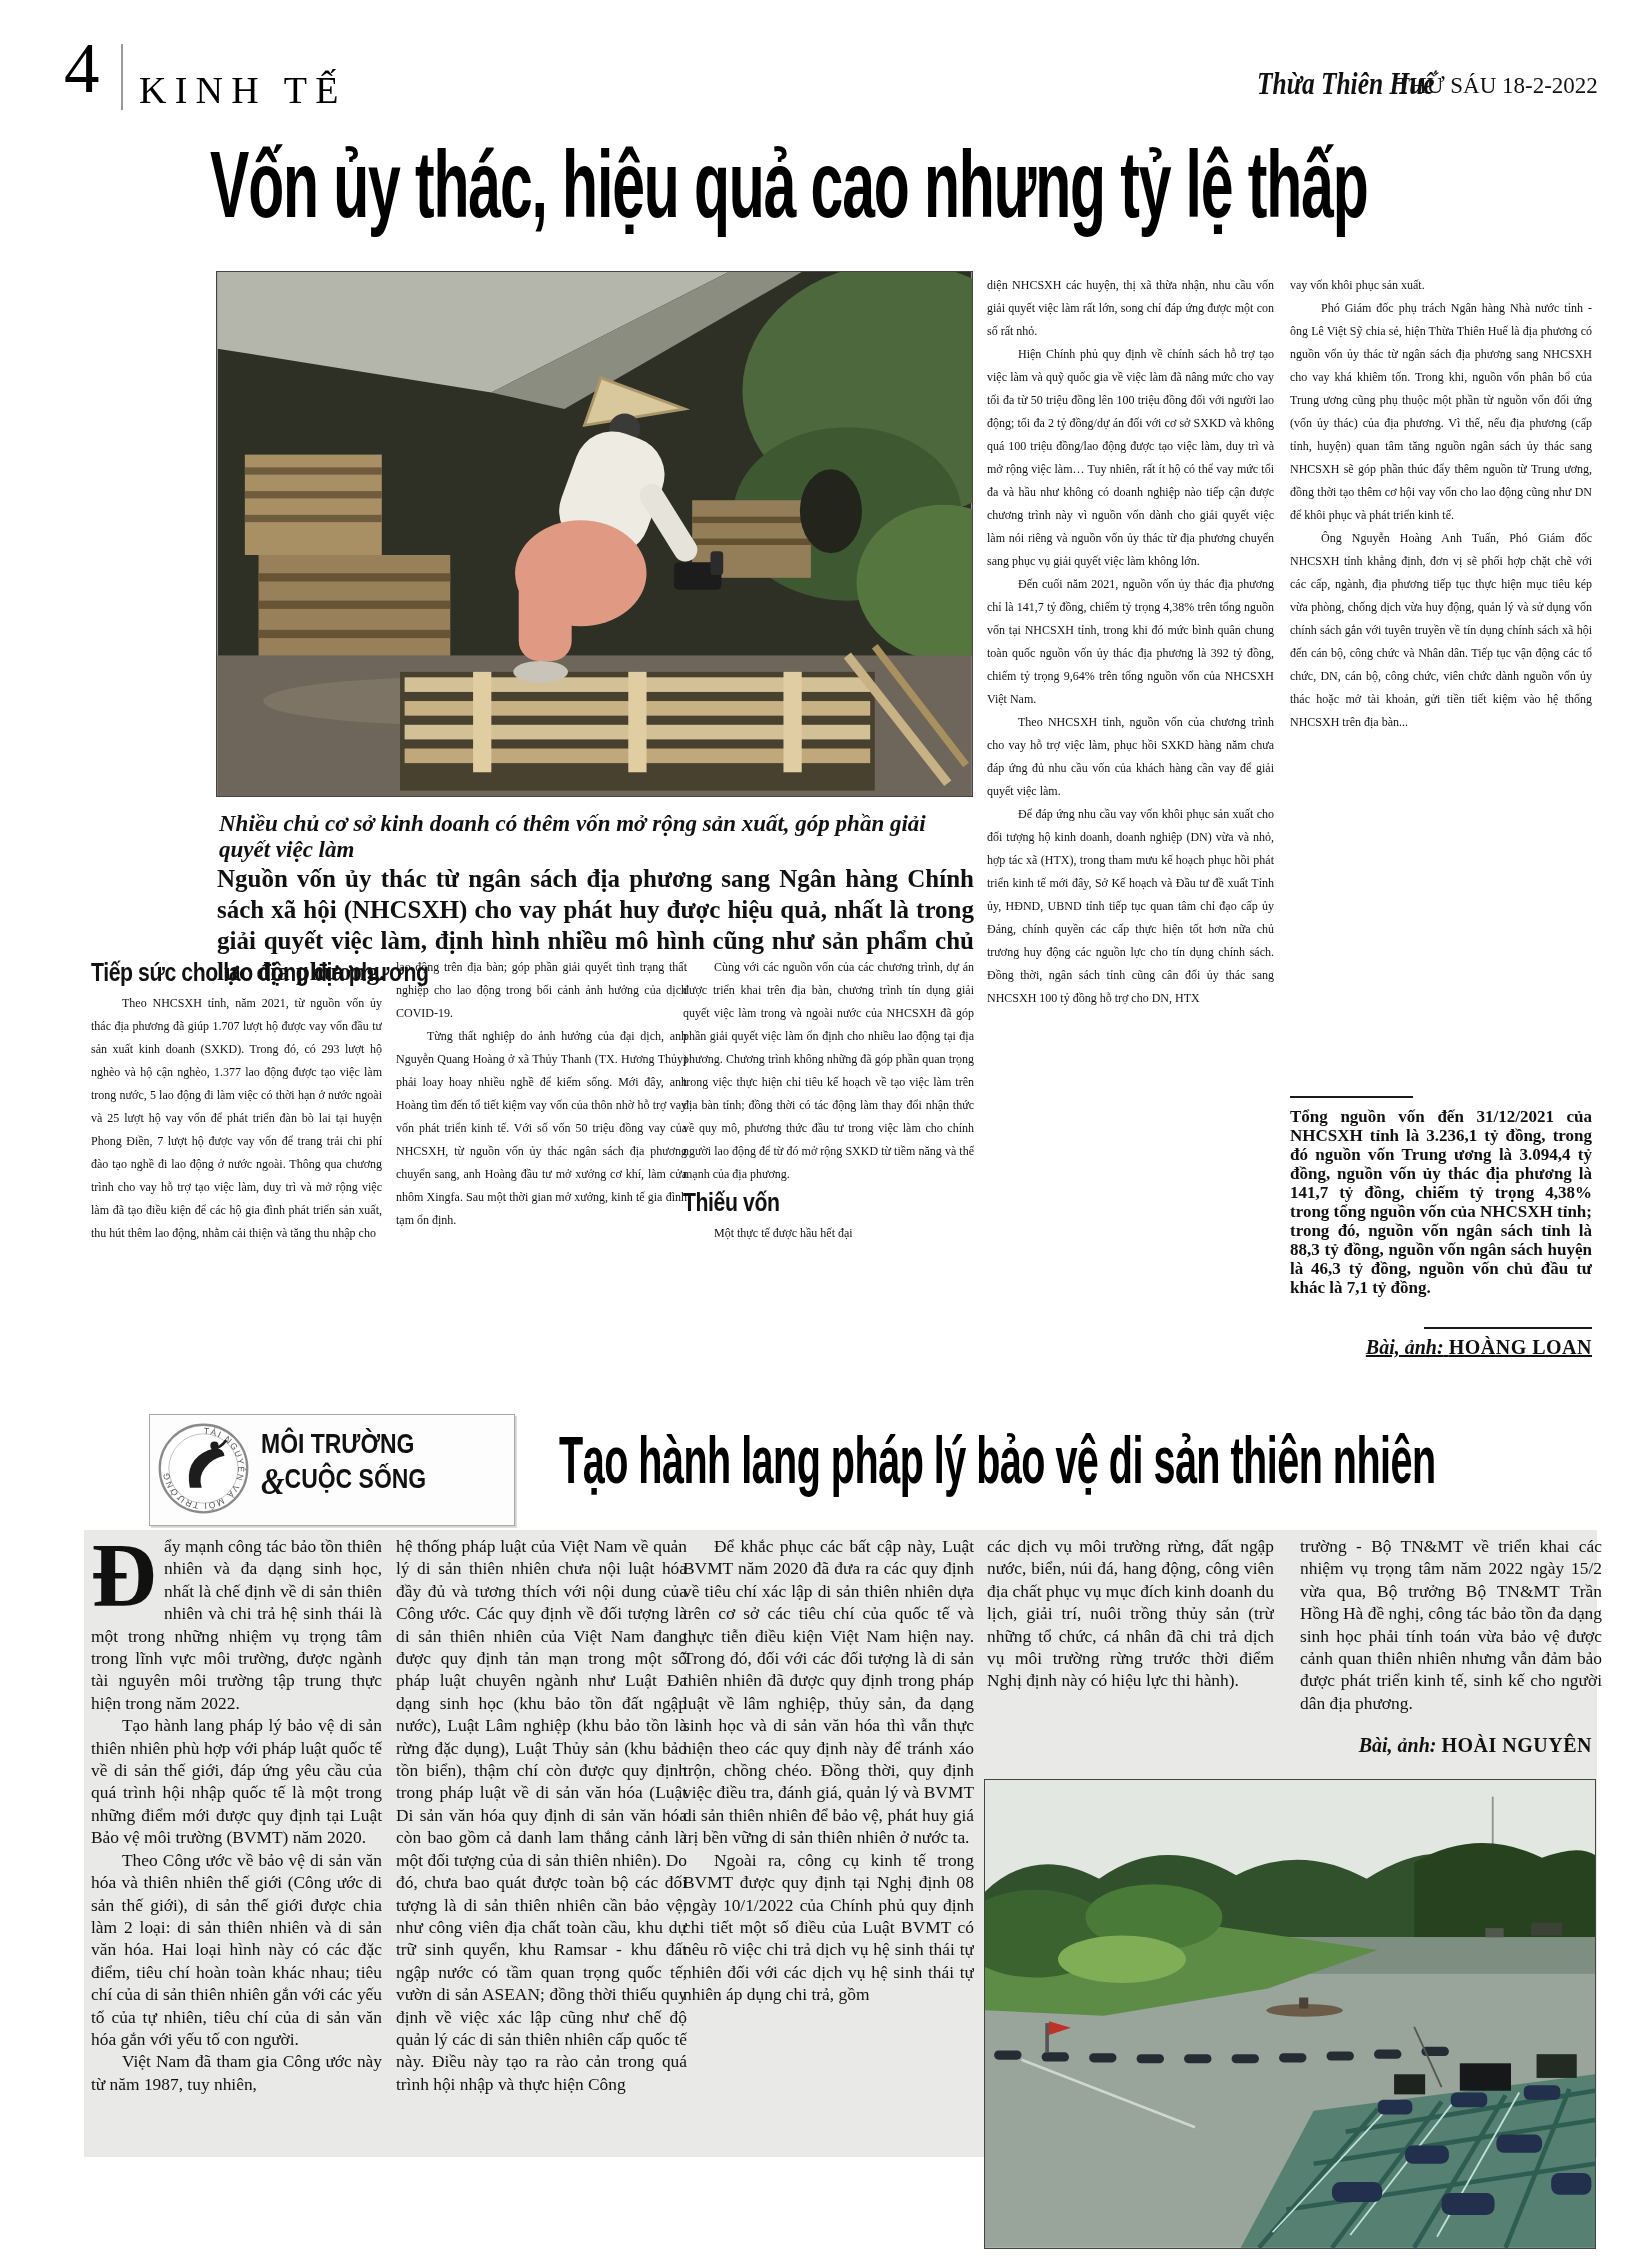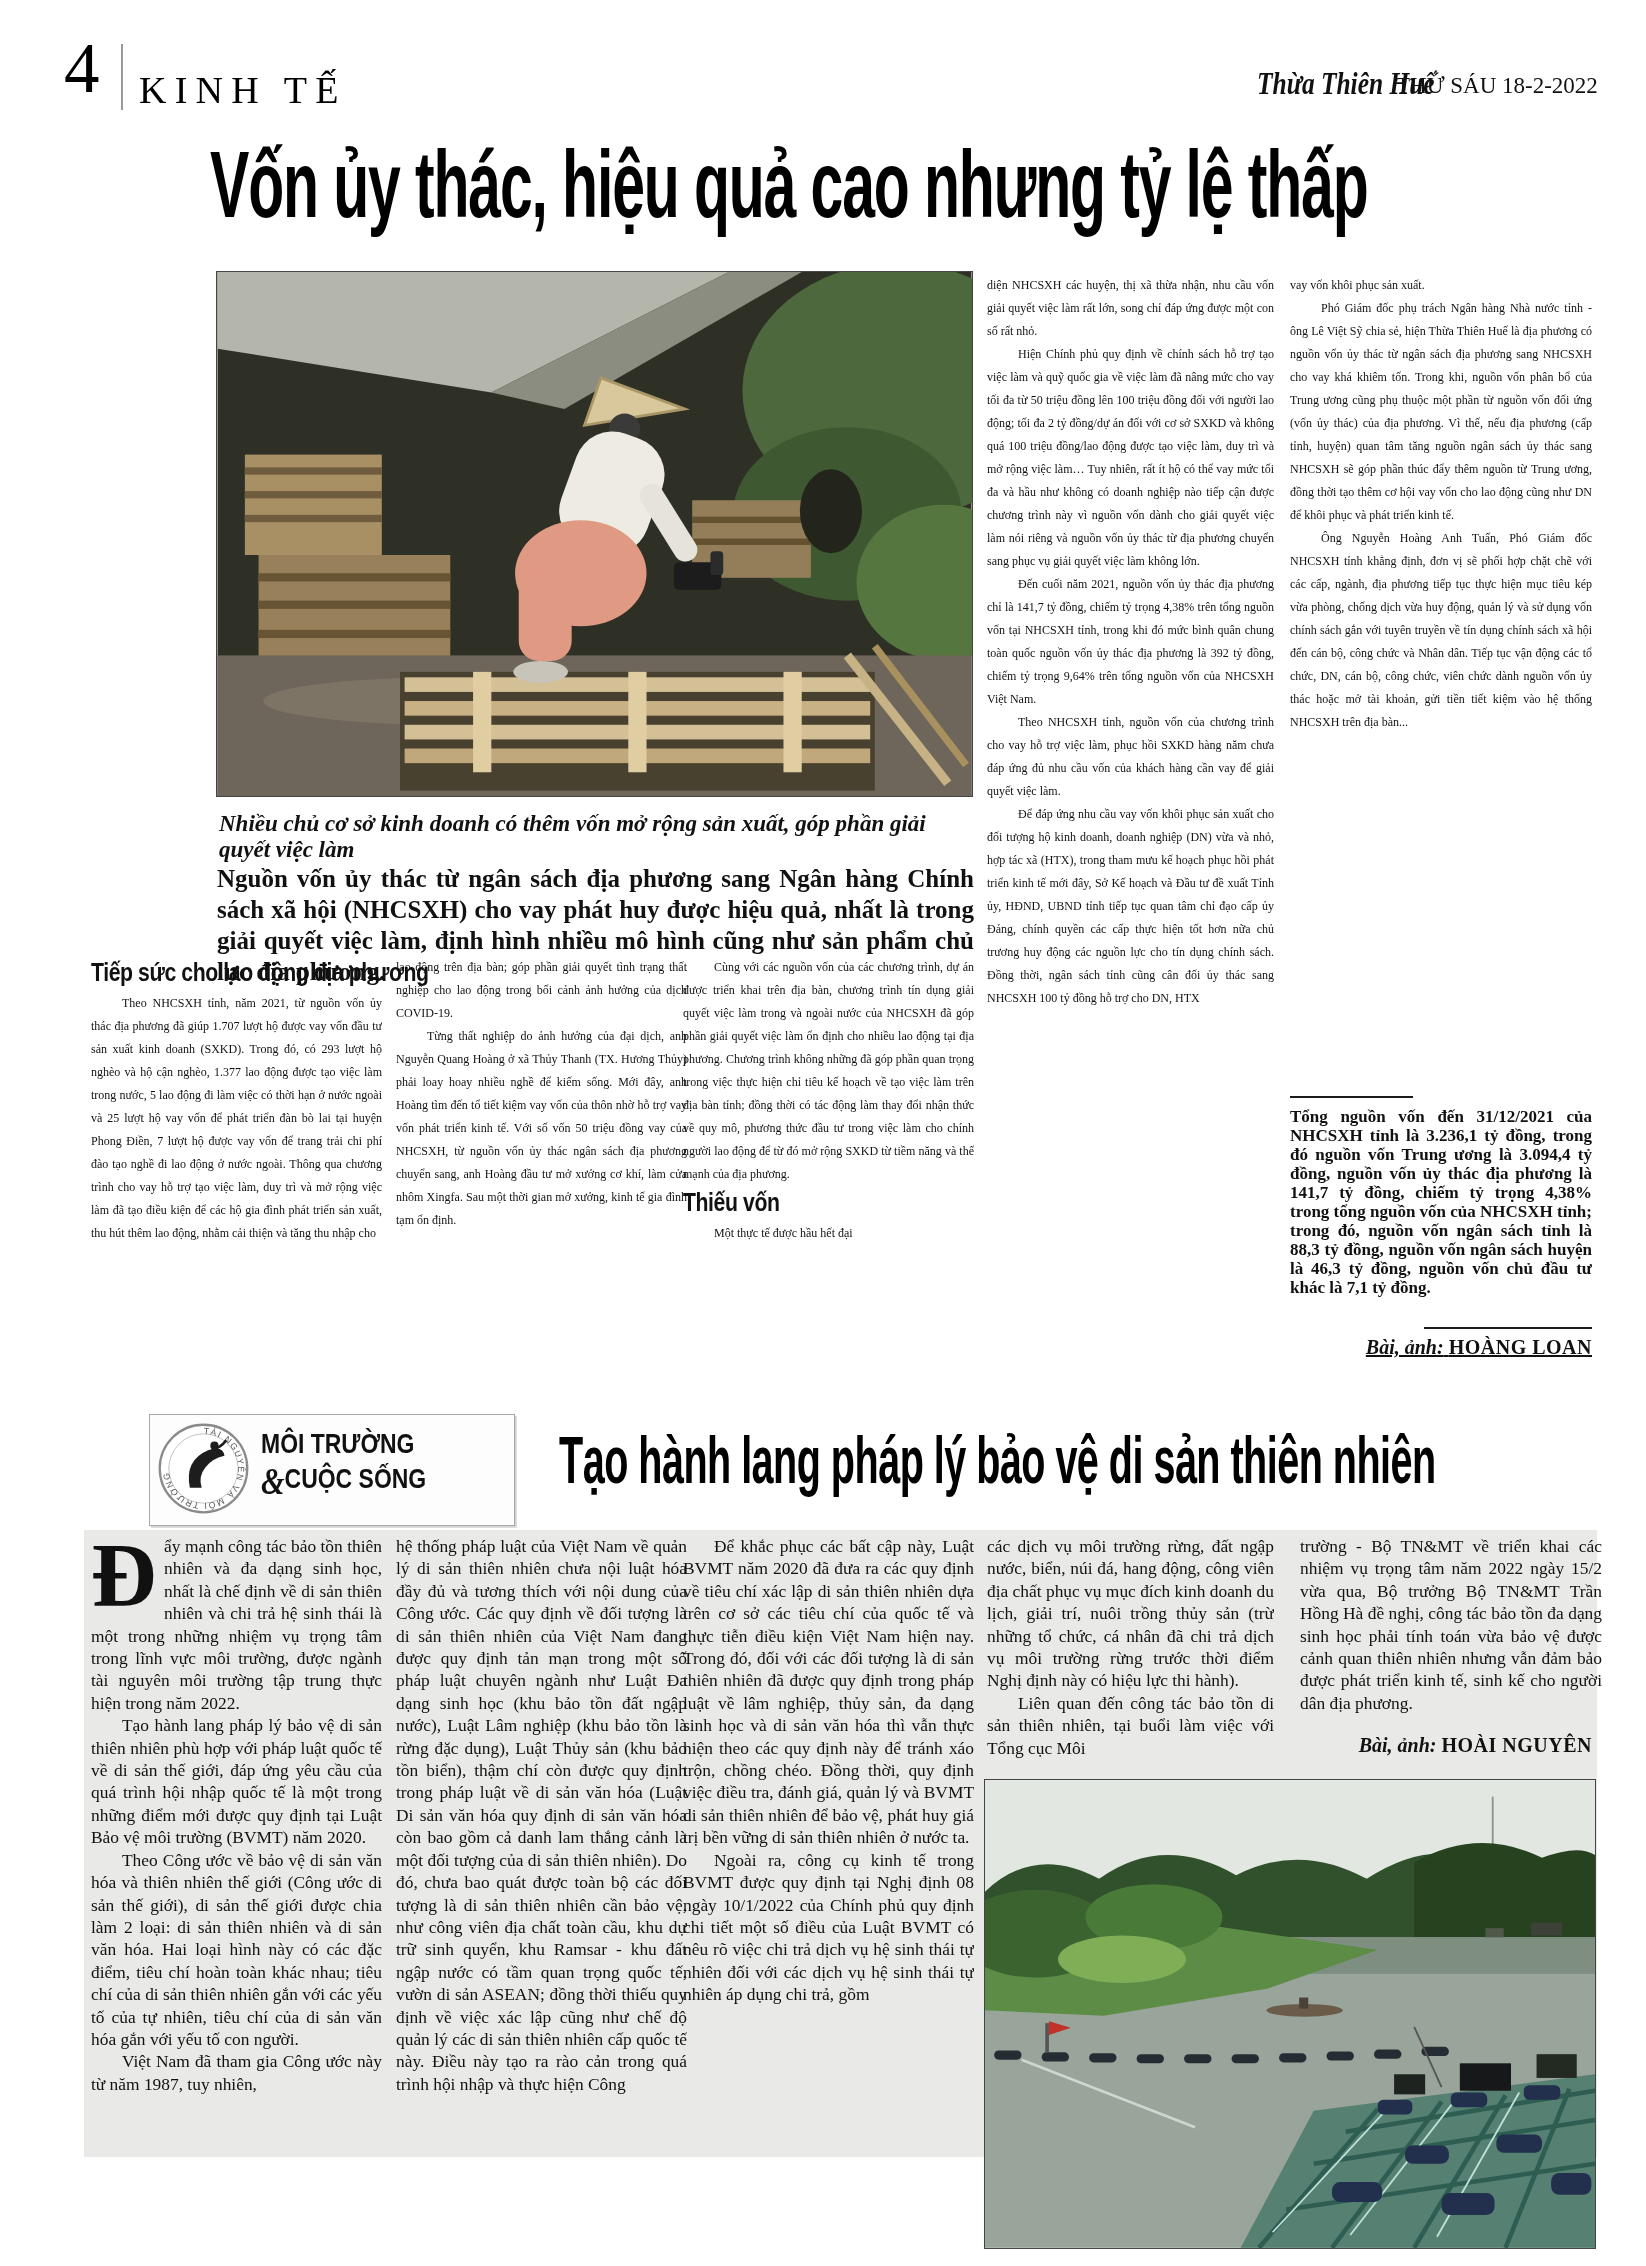--- a/index.html
+++ b/index.html
@@ -188,21 +188,20 @@
   </div>
   <div class="abs bodycol2" style="left:396px;top:1535px;width:291px;height:620px;">
       <p class="para flush">hệ thống pháp luật của Việt Nam về quản lý di sản thiên nhiên chưa nội luật hóa đầy đủ và tương thích với nội dung của Công ước. Các quy định về đối tượng là di sản thiên nhiên của Việt Nam đang được quy định tản mạn trong một số pháp luật chuyên ngành như Luật Đa dạng sinh học (khu bảo tồn đất ngập nước), Luật Lâm nghiệp (khu bảo tồn là rừng đặc dụng), Luật Thủy sản (khu bảo tồn biển), thậm chí còn được quy định trong pháp luật về di sản văn hóa (Luật Di sản văn hóa quy định di sản văn hóa còn bao gồm cả danh lam thắng cảnh là một đối tượng của di sản thiên nhiên). Do đó, chưa bao quát được toàn bộ các đối tượng là di sản thiên nhiên cần bảo vệ, như công viên địa chất toàn cầu, khu dự trữ sinh quyển, khu Ramsar - khu đất ngập nước có tầm quan trọng quốc tế, vườn di sản ASEAN; đồng thời thiếu quy định về việc xác lập cũng như chế độ quản lý các di sản thiên nhiên cấp quốc tế này. Điều này tạo ra rào cản trong quá trình hội nhập và thực hiện Công</p>
     </div>
   <div class="abs bodycol2" style="left:683px;top:1535px;width:291px;height:620px;">
       <p class="para">Để khắc phục các bất cập này, Luật BVMT năm 2020 đã đưa ra các quy định về tiêu chí xác lập di sản thiên nhiên dựa trên cơ sở các tiêu chí của quốc tế và thực tiễn điều kiện Việt Nam hiện nay. Trong đó, đối với các đối tượng là di sản thiên nhiên đã được quy định trong pháp luật về lâm nghiệp, thủy sản, đa dạng sinh học và di sản văn hóa thì vẫn thực hiện theo các quy định này để tránh xáo trộn, chồng chéo. Đồng thời, quy định việc điều tra, đánh giá, quản lý và BVMT di sản thiên nhiên để bảo vệ, phát huy giá trị bền vững di sản thiên nhiên ở nước ta.</p>
       <p class="para">Ngoài ra, công cụ kinh tế trong BVMT được quy định tại Nghị định 08 ngày 10/1/2022 của Chính phủ quy định chi tiết một số điều của Luật BVMT có nêu rõ việc chi trả dịch vụ hệ sinh thái tự nhiên đối với các dịch vụ hệ sinh thái tự nhiên áp dụng chi trả, gồm</p>
     </div>
   <div class="abs bodycol2" style="left:987px;top:1535px;width:287px;height:236px;">
       <p class="para flush">các dịch vụ môi trường rừng, đất ngập nước, biển, núi đá, hang động, công viên địa chất phục vụ mục đích kinh doanh du lịch, giải trí, nuôi trồng thủy sản (trừ những tổ chức, cá nhân đã chi trả dịch vụ môi trường rừng trước thời điểm Nghị định này có hiệu lực thi hành).</p>
-      <p class="para">Liên quan đến công tác bảo tồn di sản thiên nhiên, tại buổi làm việc với Tổng cục Môi</p>
     </div>
   <div class="abs bodycol2" style="left:1290px;top:1535px;width:302px;height:194px;margin-left:10px;">
       <p class="para flush">trường - Bộ TN&amp;MT về triển khai các nhiệm vụ trọng tâm năm 2022 ngày 15/2 vừa qua, Bộ trưởng Bộ TN&amp;MT Trần Hồng Hà đề nghị, công tác bảo tồn đa dạng sinh học phải tính toán vừa bảo vệ được cảnh quan thiên nhiên nhưng vẫn đảm bảo được phát triển kinh tế, sinh kế cho người dân địa phương.</p>
     </div>
 
   <div class="abs byline" style="left:1290px;top:1734px;width:302px;">
     <span class="lbl">Bài, ảnh:</span>
     <span> </span>
     <span class="nm">HOÀI NGUYÊN</span>
   </div>

